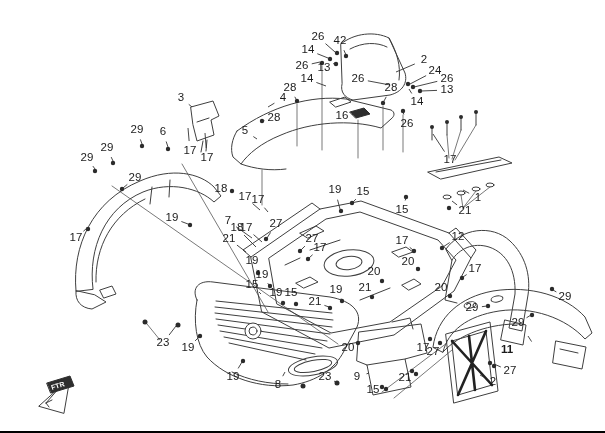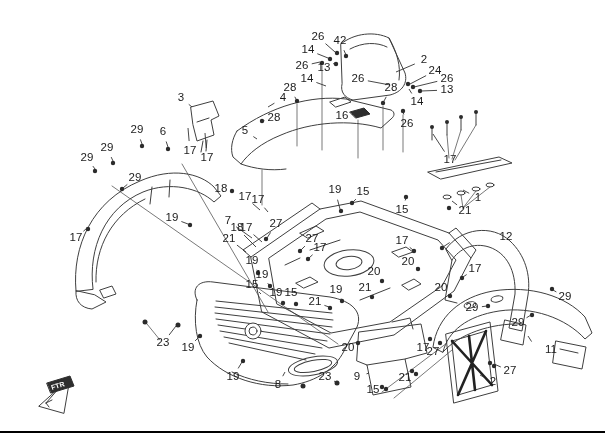--- a/index.html
+++ b/index.html
@@ -347,29 +347,29 @@
       <div class="callout" style="left: 276px; top: 293px;">19</div>
       <div class="callout" style="left: 291px; top: 293px;">15</div>
       <div class="callout" style="left: 315px; top: 302px;">21</div>
       <div class="callout" style="left: 336px; top: 290px;">19</div>
       <div class="callout" style="left: 365px; top: 288px;">21</div>
       <div class="callout" style="left: 374px; top: 272px;">20</div>
       <div class="callout" style="left: 450px; top: 160px;">17</div>
       <div class="callout" style="left: 478px; top: 198px;">1</div>
       <div class="callout" style="left: 402px; top: 210px;">15</div>
       <div class="callout" style="left: 465px; top: 211px;">21</div>
-      <div class="callout" style="left: 458px; top: 237px; margin-left: 48px;">12</div>
+      <div class="callout" style="left: 458px; top: 237px;">12</div>
       <div class="callout" style="left: 402px; top: 241px;">17</div>
       <div class="callout" style="left: 408px; top: 262px;">20</div>
       <div class="callout" style="left: 475px; top: 269px;">17</div>
       <div class="callout" style="left: 441px; top: 288px;">20</div>
       <div class="callout" style="left: 565px; top: 297px;">29</div>
       <div class="callout" style="left: 472px; top: 308px;">29</div>
       <div class="callout" style="left: 518px; top: 323px;">29</div>
-      <div class="callout" style="left: 551px; top: 350px;">11</div>
+      <div class="callout" style="left: 507px; top: 350px; font-weight: bold;">11</div>
       <div class="callout" style="left: 423px; top: 348px;">17</div>
       <div class="callout" style="left: 433px; top: 352px;">27</div>
       <div class="callout" style="left: 348px; top: 348px;">20</div>
       <div class="callout" style="left: 357px; top: 377px;">9</div>
       <div class="callout" style="left: 405px; top: 378px;">21</div>
       <div class="callout" style="left: 373px; top: 390px;">15</div>
       <div class="callout" style="left: 493px; top: 382px;">2</div>
       <div class="callout" style="left: 510px; top: 371px;">27</div>
       <div class="callout" style="left: 163px; top: 343px;">23</div>
       <div class="callout" style="left: 188px; top: 348px;">19</div>

